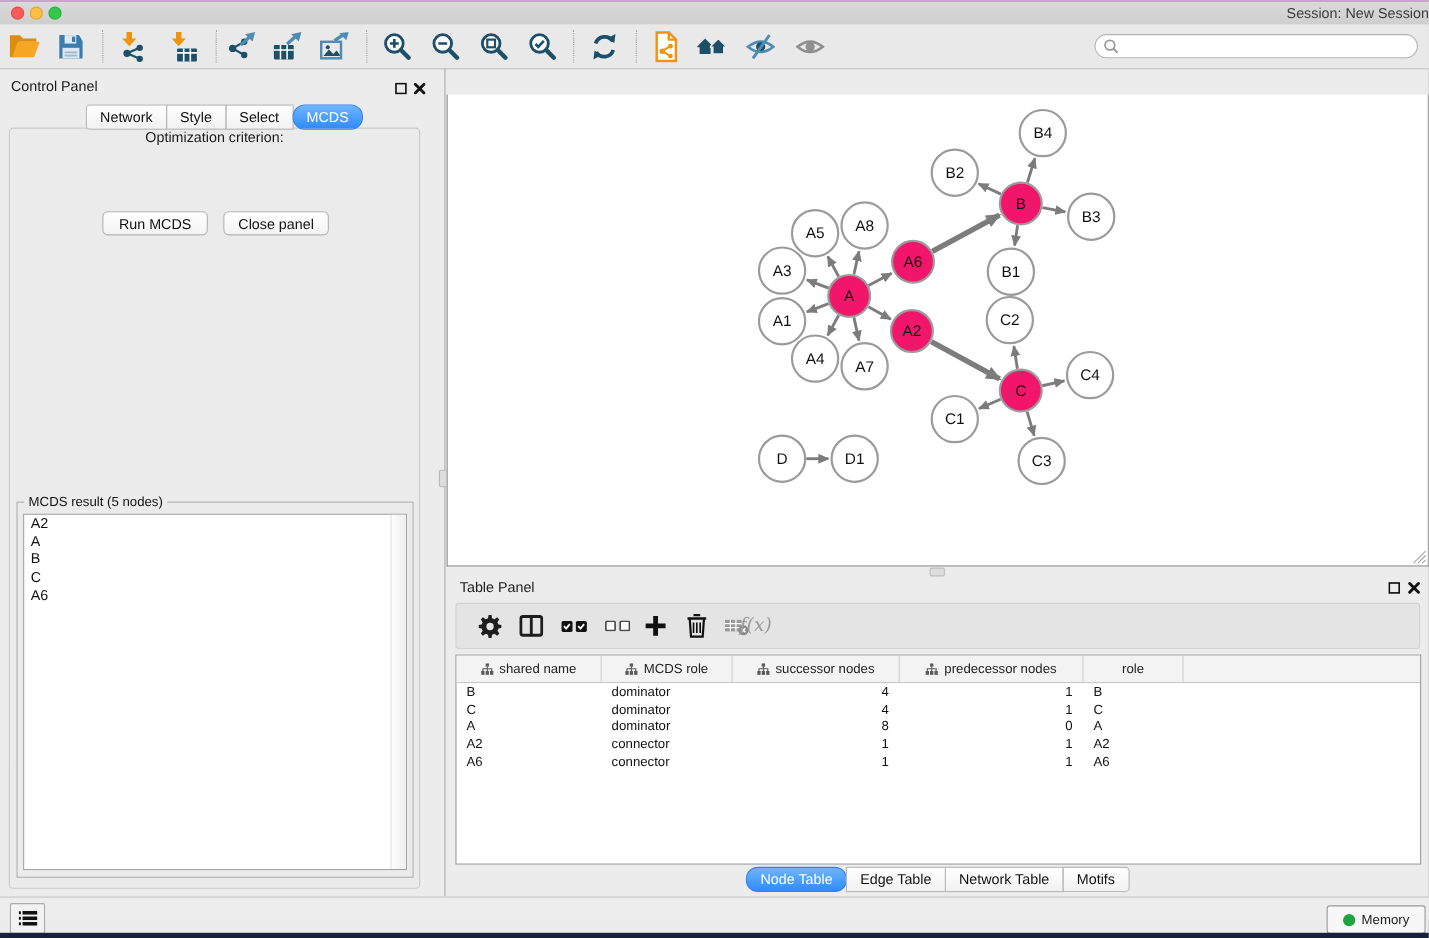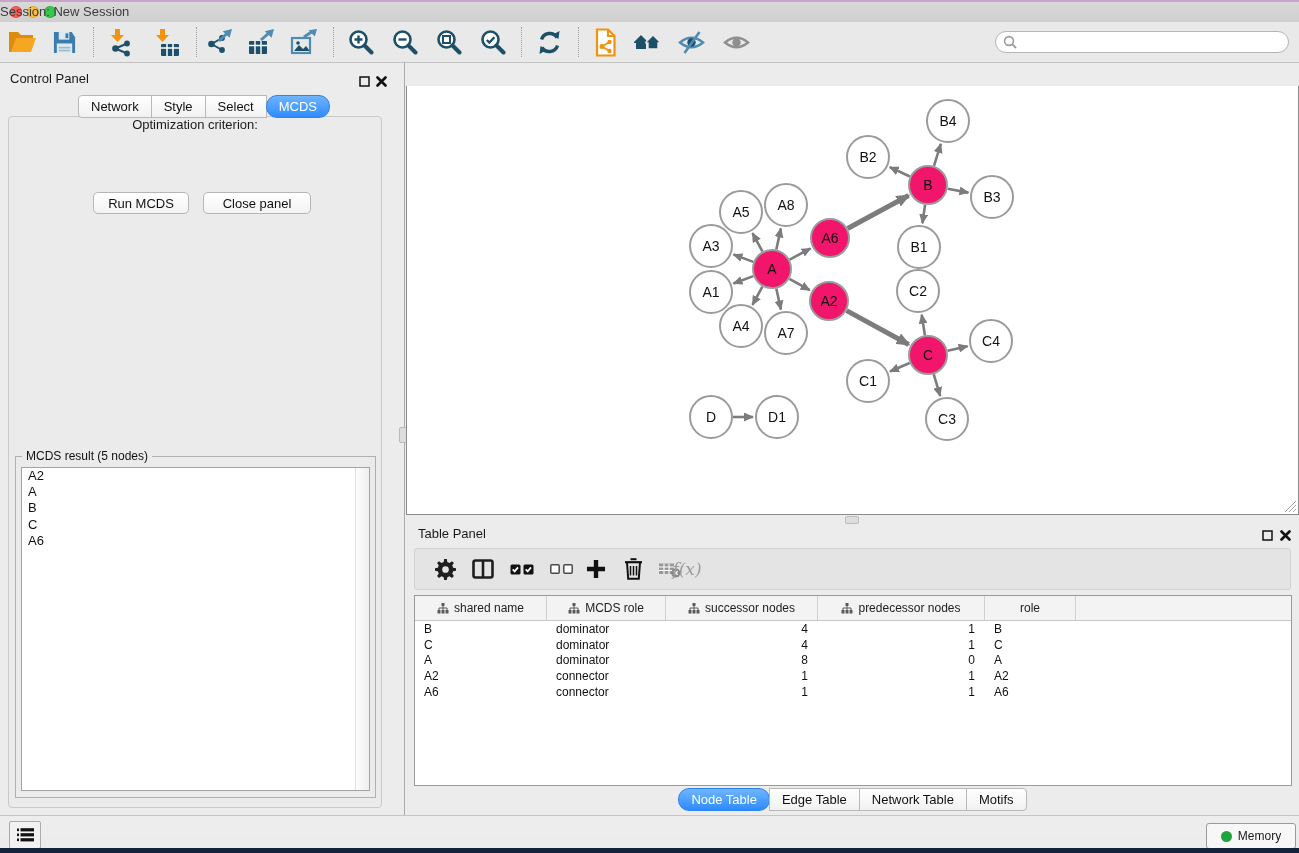--- a/index.html
+++ b/index.html
@@ -4,21 +4,21 @@
 <style>
   html,body{margin:0;padding:0;background:#888;}
   #root{position:relative;width:1299px;height:853px;background:#ECECEC;overflow:hidden;
         font-family:"Liberation Sans",sans-serif;color:#1a1a1a;}
   .abs{position:absolute;}
   
   #top-strip{left:0;top:0;width:1299px;height:2px;background:#C9A3C9;}
   #titlebar{left:0;top:2px;width:1299px;height:20px;background:linear-gradient(#D9D9D9,#CFCFCF);
             border-bottom:1px solid #B4B4B4;}
   .tlight{width:12px;height:12px;border-radius:50%;position:absolute;top:4px;box-shadow:inset 0 0 0 1px rgba(0,0,0,.12);}
-  #titlebar .title{position:absolute;left:0;right:0;top:0;height:20px;line-height:20px;text-align:left;
+  #titlebar .title{position:absolute;left:0;right:0;top:0;height:20px;line-height:20px;text-align:right;
             font-size:13px;color:#3c3c3c;}
   
   #toolbar{left:0;top:22px;width:1299px;height:40px;background:#E9E9E9;border-bottom:1px solid #C2C2C2;}
   .tbtn{position:absolute;top:4px;width:36px;height:32px;display:flex;align-items:center;justify-content:center;}
   .tsep{position:absolute;top:5px;height:30px;width:0;border-left:1px dotted #9f9f9f;}
   #search-wrap{position:absolute;left:995px;top:9px;width:294px;height:22px;}
   #search-input{width:100%;height:100%;box-sizing:border-box;border:1px solid #B5B5B5;border-radius:11px;
             padding:0 8px 0 26px;font-size:13px;background:#fff;outline:none;font-family:"Liberation Sans",sans-serif;}
   #search-wrap svg{position:absolute;left:8px;top:4px;}
   
@@ -252,21 +252,21 @@
     </div>
     <div class="ctabs abs" id="cp-tabs" style="left:78px;top:33px;z-index:5">
         <div class="ctab">Network</div>
         <div class="ctab">Style</div>
         <div class="ctab">Select</div>
         <div class="ctab active">MCDS</div>
       </div>
     <div id="cp-content">
       <div id="opt-label">Optimization criterion:</div>
       <div class="cpbtn" style="left:84px;width:96px">Run MCDS</div>
-      <div class="cpbtn" style="left:194px;width:108px">Close panel</div>
+      <div class="cpbtn" style="left:194px;width:96px">Close panel</div>
       <div id="mcds-fieldset">
         <div id="mcds-legend">MCDS result (5 nodes)</div>
         <div id="mcds-listbox">
           <div id="mcds-list">
               <div class="mcds-item">A2</div>
               <div class="mcds-item">A</div>
               <div class="mcds-item">B</div>
               <div class="mcds-item">C</div>
               <div class="mcds-item">A6</div>
             </div>

